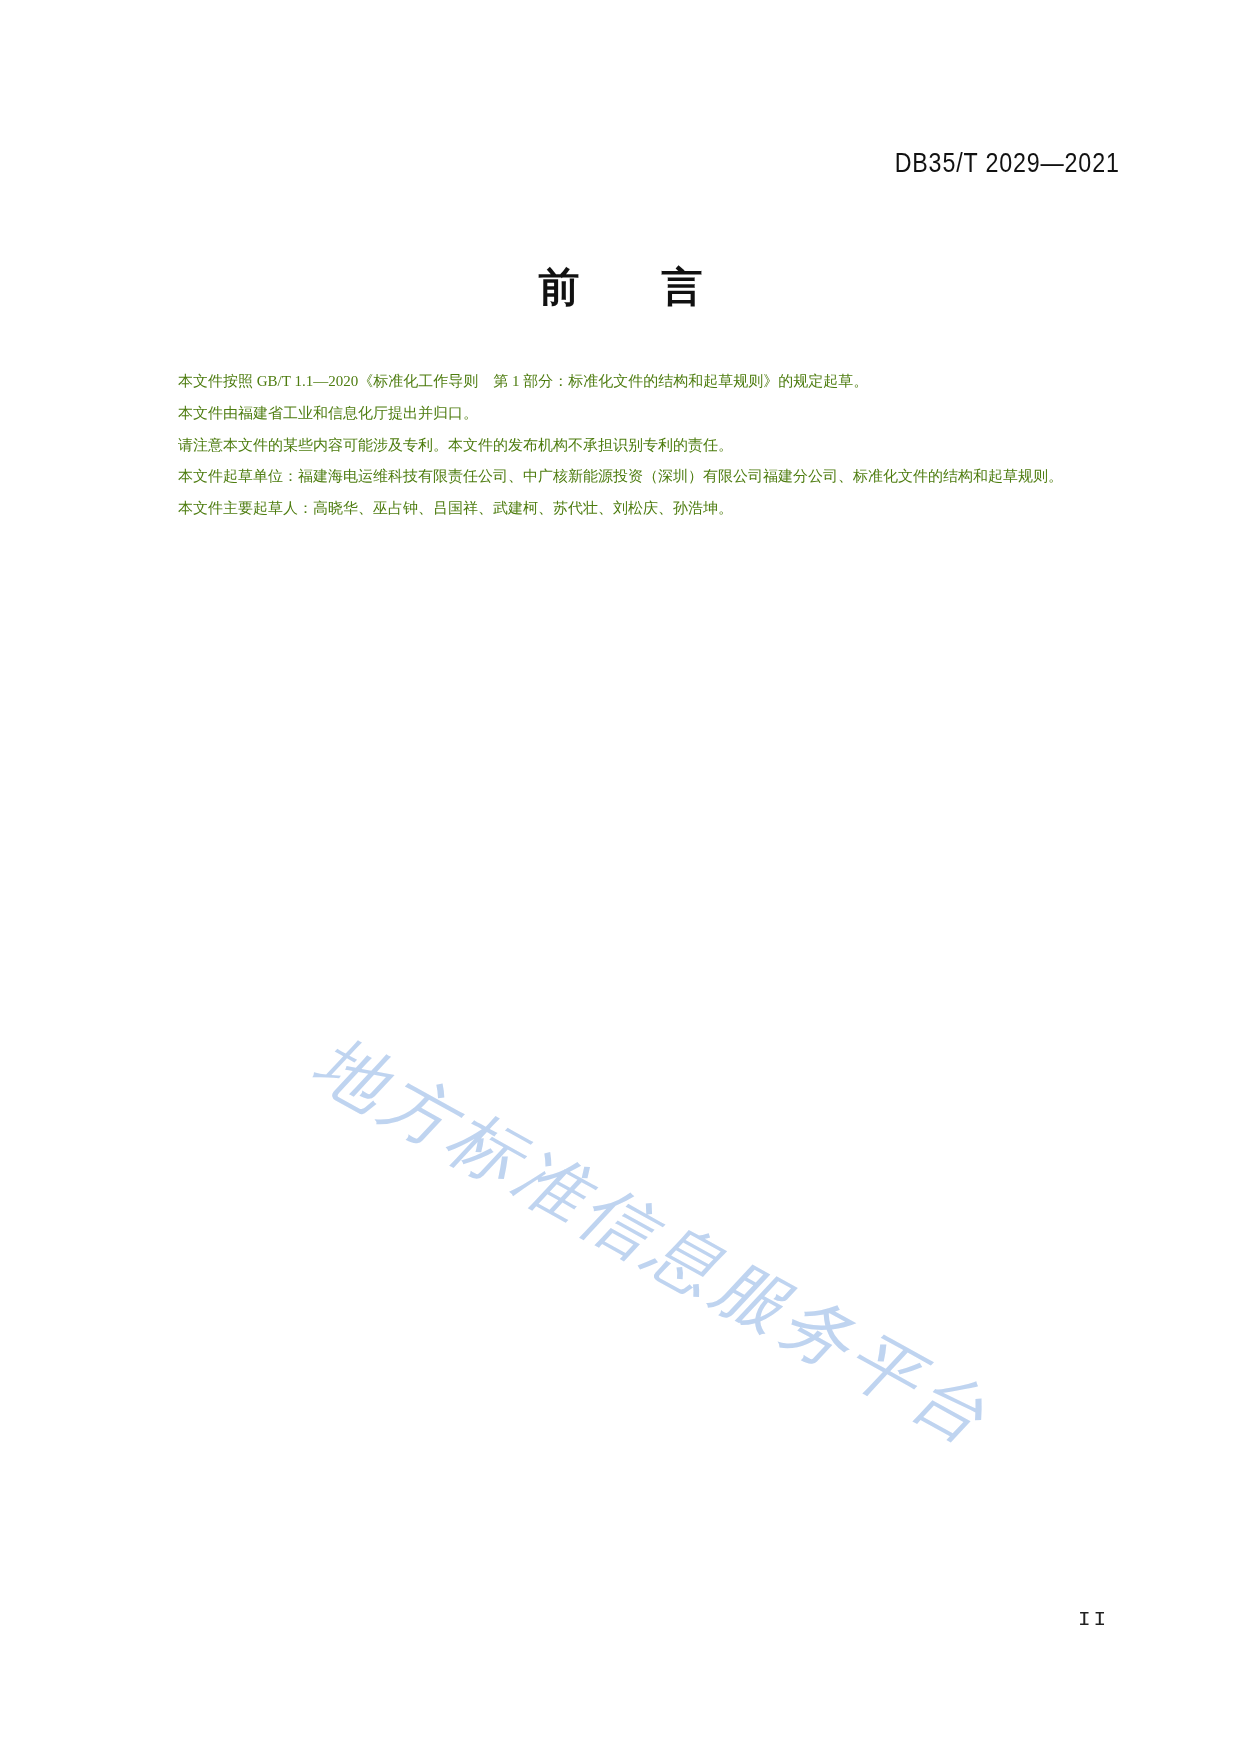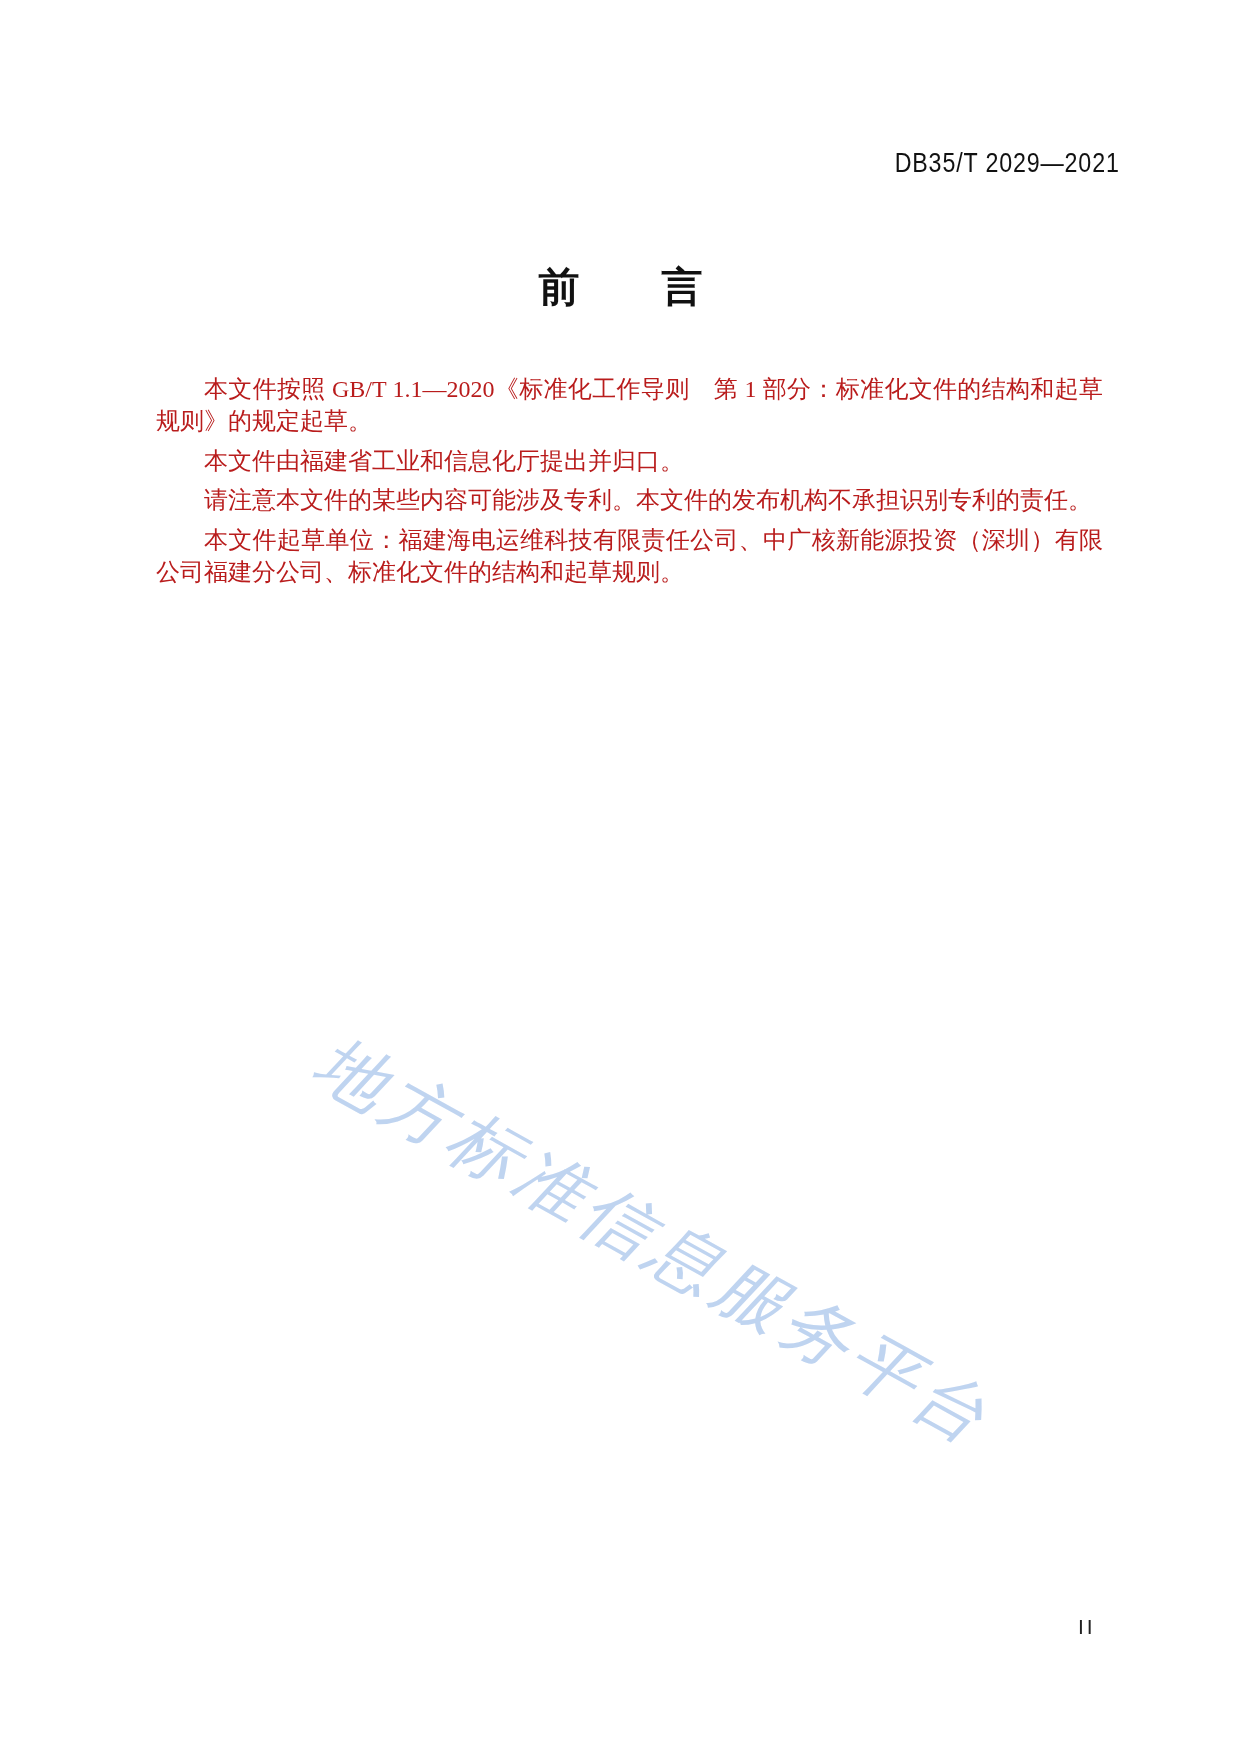--- a/index.html
+++ b/index.html
@@ -41,27 +41,27 @@
     color: #111111;
     white-space: pre;
   }
   .body-text {
     position: absolute;
     top: 366px;
     left: 148px;
     width: 963px;
   }
   .body-text p {
-    margin: 8px;
+    margin: 0;
     padding: 0;
     text-indent: 2em;
-    font-size: 24px;
+    font-size: 15px;
     line-height: 31.8px;
     text-align: justify;
-    color: #b91c1c;
+    color: #4d7c0f;
   }
   .watermark {
     position: absolute;
     left: 338px;
     top: 1026px;
     transform: rotate(29deg);
     transform-origin: 0 0;
     font-family: "DejaVu Serif", "Liberation Serif", serif;
     font-style: italic;
     font-size: 70px;
@@ -69,40 +69,40 @@
     line-height: 1;
     color: #b5cdee;
     opacity: 0.85;
     white-space: nowrap;
     pointer-events: none;
   }
   .page-number {
     position: absolute;
     left: 1078px;
     top: 1608px;
-    font-family: Liberation Sans, sans-serif;
+    font-family: Liberation Mono, monospace;
     font-size: 21px;
     letter-spacing: 3px;
     color: #222222;
-    margin-top: 7px;
   }
 </style>
 </head>
 <body>
 
 <div class="page">
 
   <div class="header-code">DB35/T 2029—2021</div>
 
   <h1 class="doc-title">前　　言</h1>
 
   <div class="body-text">
     <p>本文件按照 GB/T 1.1—2020《标准化工作导则　第 1 部分：标准化文件的结构和起草规则》的规定起草。</p>
     <p>本文件由福建省工业和信息化厅提出并归口。</p>
     <p>请注意本文件的某些内容可能涉及专利。本文件的发布机构不承担识别专利的责任。</p>
     <p>本文件起草单位：福建海电运维科技有限责任公司、中广核新能源投资（深圳）有限公司福建分公司、标准化文件的结构和起草规则。</p>
+    <p>本文件主要起草人：高晓华、巫占钟、吕国祥、武建柯、苏代壮、刘松庆、孙浩坤。</p>
   </div>
 
   <div class="watermark">地方标准信息服务平台</div>
 
   <div class="page-number">II</div>
 
 </div>
 
 </body></html>

